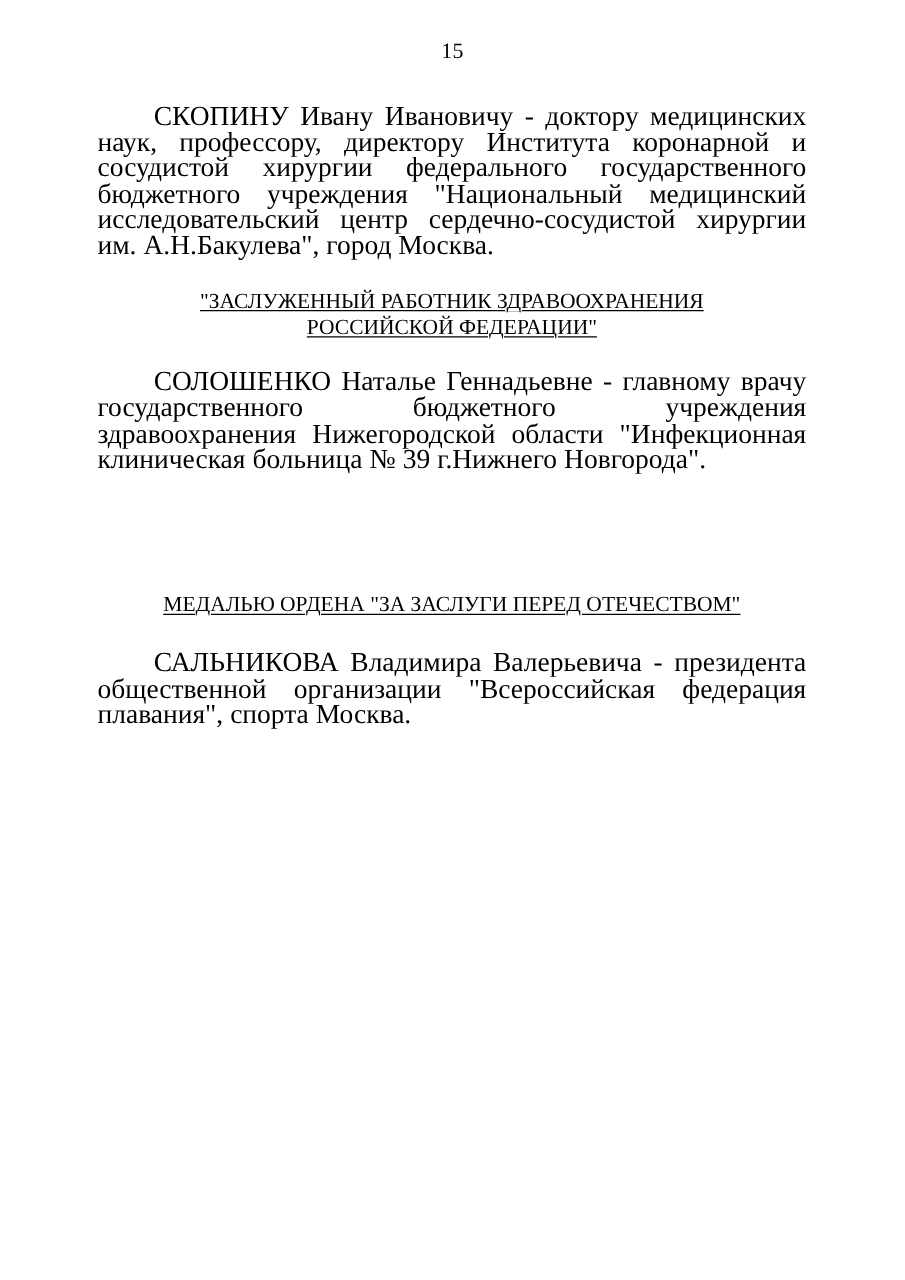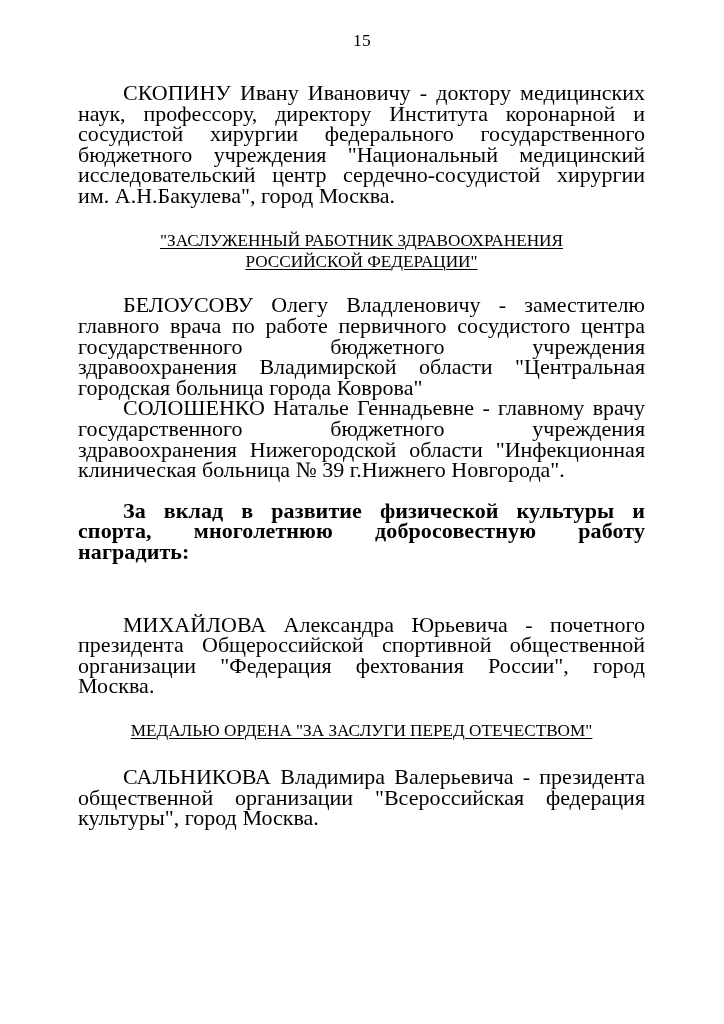--- a/index.html
+++ b/index.html
@@ -94,40 +94,37 @@
 
     <div class="gap-xl"></div>
 
     <div class="heading">
       <span class="line"><span>"ЗАСЛУЖЕННЫЙ РАБОТНИК ЗДРАВООХРАНЕНИЯ</span></span>
       <span class="line"><span>РОССИЙСКОЙ ФЕДЕРАЦИИ"</span></span>
     </div>
 
     <div class="gap-xl"></div>
 
-    <p class="para">БЕЛОУСОВУ Олегу Владленовичу - заместителю главного врача по работе первичного сосудистого центра государственного бюджетного учреждения здравоохранения Владимирской области "Центральная городская больница города Коврова"</p>
 
 
     <p class="para">СОЛОШЕНКО Наталье Геннадьевне - главному врачу государственного бюджетного учреждения здравоохранения Нижегородской области "Инфекционная клиническая больница № 39 г.Нижнего Новгорода".</p>
 
     <div class="gap-lg"></div>
 
-    <p class="para bold">За вклад в развитие физической культуры и спорта, многолетнюю добросовестную работу наградить:</p>
 
     <div class="gap-xxl"></div>
 
 
     <div class="gap-xxl"></div>
 
-    <p class="para">МИХАЙЛОВА Александра Юрьевича - почетного президента Общероссийской спортивной общественной организации "Федерация фехтования России", город Москва.</p>
 
     <div class="gap-xl"></div>
 
     <div class="heading">
       <span class="line"><span>МЕДАЛЬЮ ОРДЕНА "ЗА ЗАСЛУГИ ПЕРЕД ОТЕЧЕСТВОМ"</span></span>
     </div>
 
     <div class="gap-xxl"></div>
 
-    <p class="para">САЛЬНИКОВА Владимира Валерьевича - президента общественной организации "Всероссийская федерация культуры", город Москва.</p>
+    <p class="para">САЛЬНИКОВА Владимира Валерьевича - президента общественной организации "Всероссийская федерация плавания", спорта Москва.</p>
 
   </div>
 </div>
 
 </body></html>

